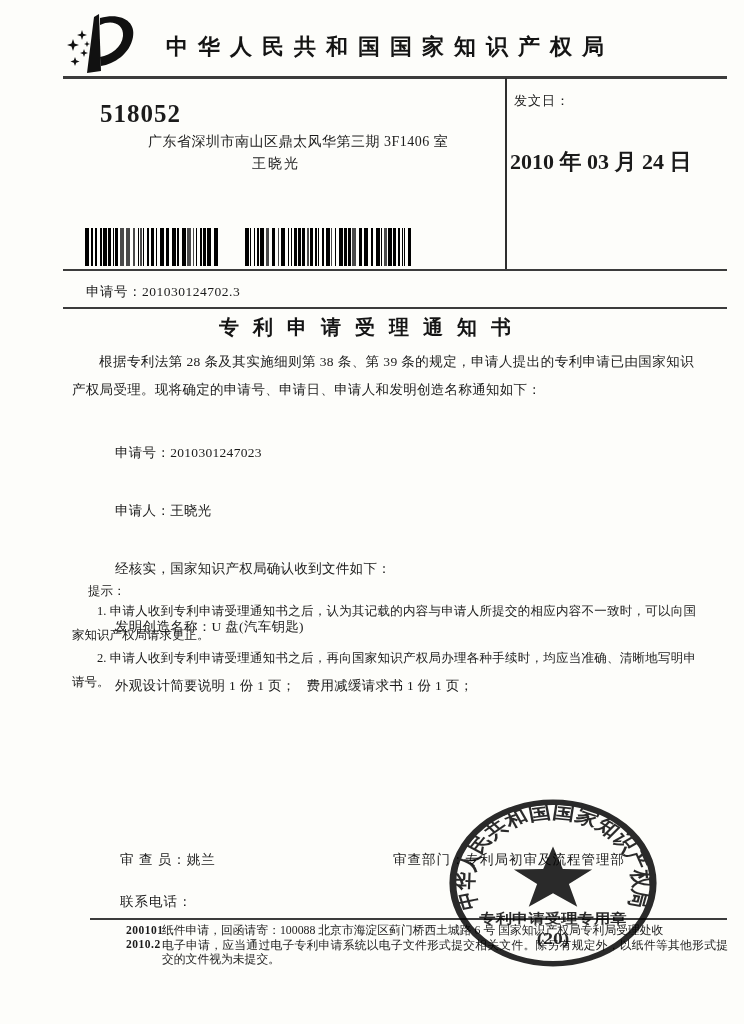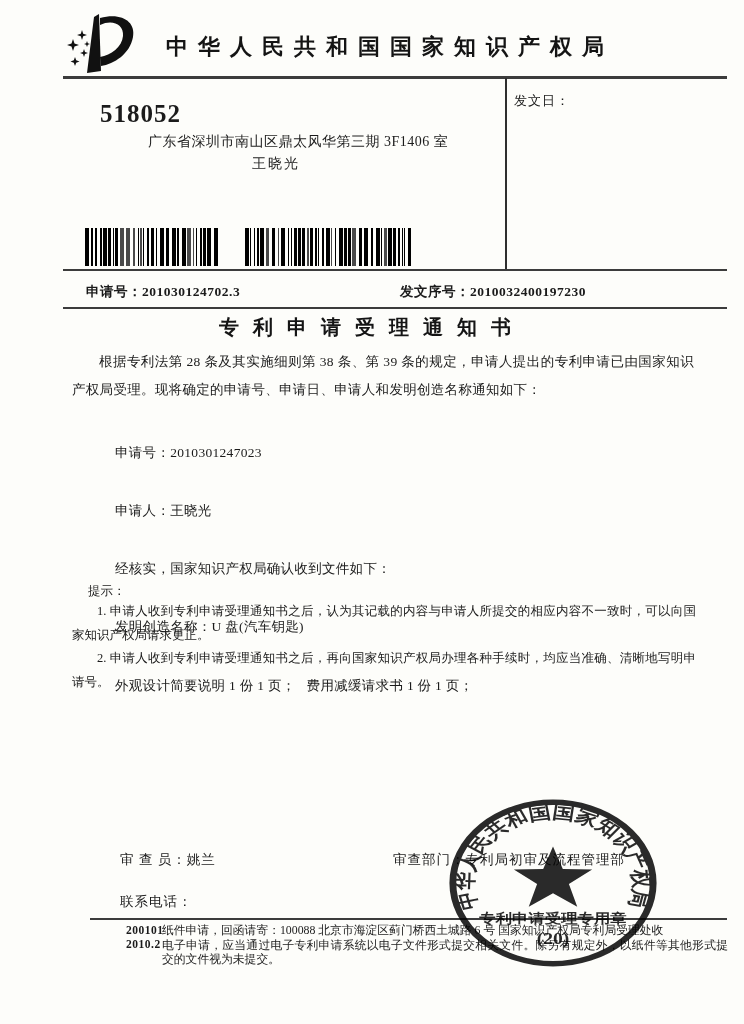--- a/index.html
+++ b/index.html
@@ -20,21 +20,21 @@
   .postal{left:100px; top:100px; font-size:25px; font-weight:bold; letter-spacing:1px;}
   .addr{left:148px; top:133px; font-size:14px; letter-spacing:.5px;}
   .rname{left:252px; top:155px; font-size:14px; letter-spacing:2px;}
 
   .issue-label{left:514px; top:92px; font-size:13px; letter-spacing:1px;text-align:center;}
   .issue-date{left:510px; top:147px; font-size:22px; font-weight:bold; letter-spacing:0; font-stretch:condensed;}
 
   .barcode{position:absolute; top:228px; height:38px; overflow:hidden;}
   .barcode i{position:absolute; top:0; bottom:0; background:#000;}
 
-  .num-row{top:283px; font-size:13.5px; font-weight:bold; letter-spacing:.5px;}
+  .num-row{top:283px; font-size:13.5px; font-weight:normal; letter-spacing:.5px;}
 
   .notice-title{
     left:0; top:314px; width:744px; text-align:center;
     font-size:20px; font-weight:bold; letter-spacing:14px; color:#151515;
   }
   .body-par{
     left:72px; top:348px; width:622px; font-size:13.5px; line-height:28px;
     text-indent:2em; letter-spacing:.3px; text-align:justify;
   }
   .details{left:115px; top:404px; font-size:13.5px; line-height:19.4px; letter-spacing:.3px; white-space:pre-wrap;}
@@ -70,20 +70,21 @@
   <div class="abs agency-title">中华人民共和国国家知识产权局</div>
 
   <div class="hr" style="left:63px; top:76px; width:664px; height:2.5px;"></div>
   <div class="vr" style="left:505px; top:78px; width:2px; height:191px;"></div>
 
   <div class="abs postal">518052</div>
   <div class="abs addr">广东省深圳市南山区鼎太风华第三期 3F1406 室</div>
   <div class="abs rname">王晓光</div>
 
   <div class="abs issue-label">发文日：</div>
+  <div class="abs issue-date">2010 年 03 月 24 日</div>
 
   <div class="barcode" style="left:85px; width:138px;">
       <i style="left:0px;width:4px;background:#000"></i>
       <i style="left:6px;width:2px;background:#000"></i>
       <i style="left:10px;width:2px;background:#000"></i>
       <i style="left:15px;width:2px;background:#000"></i>
       <i style="left:18px;width:4px;background:#000"></i>
       <i style="left:23px;width:3px;background:#000"></i>
       <i style="left:28px;width:1px;background:#000"></i>
       <i style="left:30px;width:3px;background:#000"></i>
@@ -146,21 +147,20 @@
       <i style="left:148px;width:3px;background:#000"></i>
       <i style="left:153px;width:2px;background:#000"></i>
       <i style="left:157px;width:1px;background:#000"></i>
       <i style="left:159px;width:1px;background:#000"></i>
       <i style="left:163px;width:3px;background:#000"></i>
     </div>
 
   <div class="hr" style="left:63px; top:269px; width:664px; height:2px;"></div>
 
   <div class="abs num-row" style="left:86px;"><span>申请号：</span><span>201030124702.3</span></div>
-  <div class="abs num-row" style="left:400px;"><span>发文序号：</span><span>2010032400197230</span></div>
 
   <div class="hr" style="left:63px; top:307px; width:664px; height:2px;"></div>
 
   <div class="abs notice-title">专利申请受理通知书</div>
   <div class="abs body-par">根据专利法第 28 条及其实施细则第 38 条、第 39 条的规定，申请人提出的专利申请已由国家知识产权局受理。现将确定的申请号、申请日、申请人和发明创造名称通知如下：</div>
 
   <div class="abs details">
     <div>申请号：2010301247023</div>
     <div>申请人：王晓光</div>
     <div>经核实，国家知识产权局确认收到文件如下：</div>

